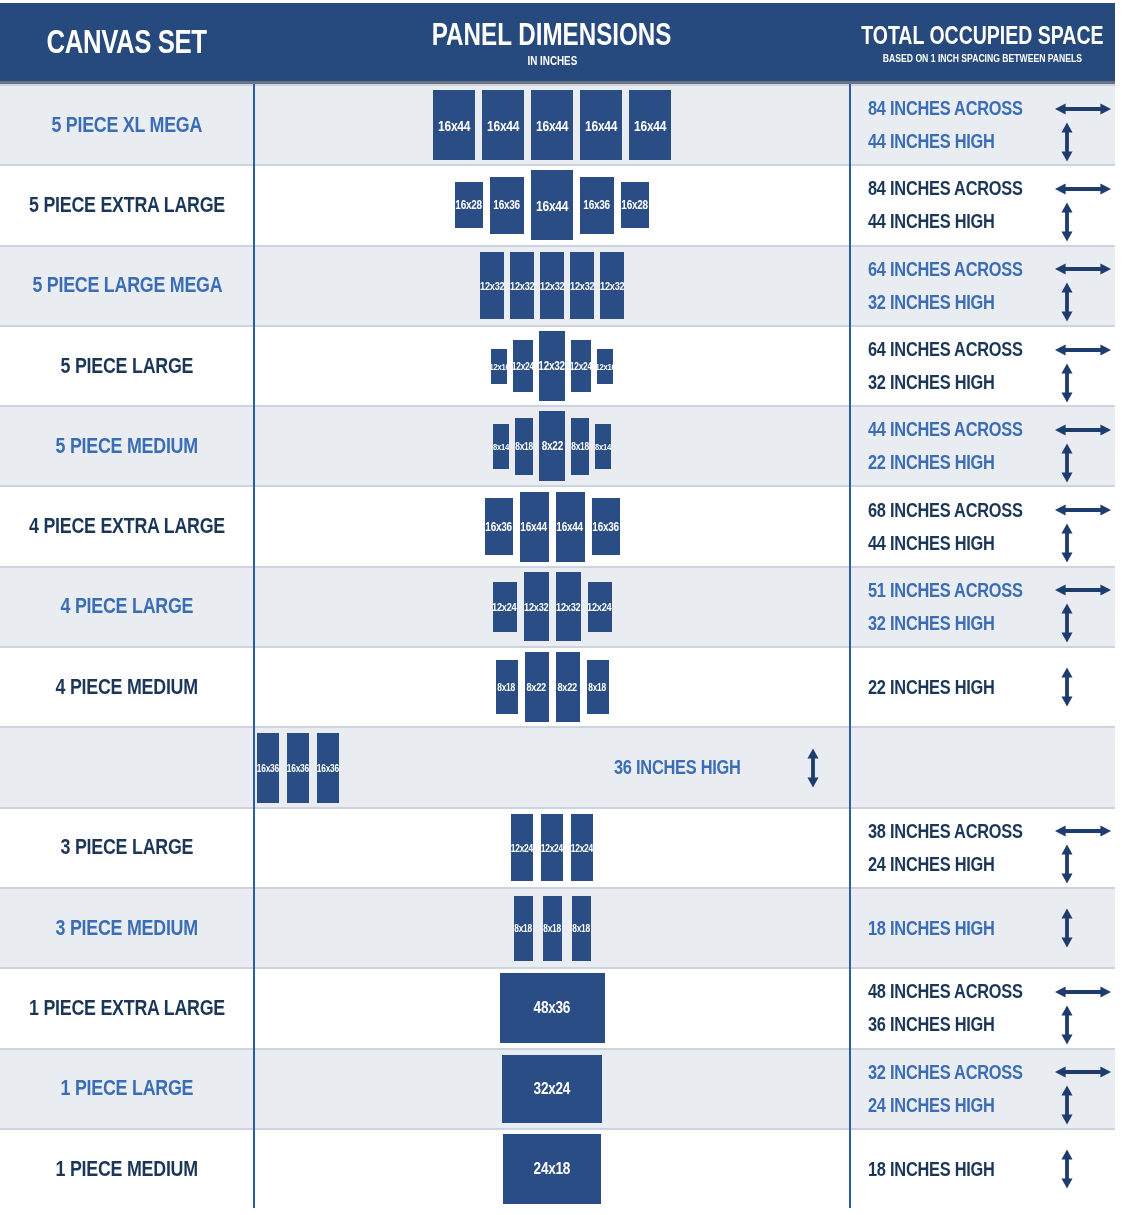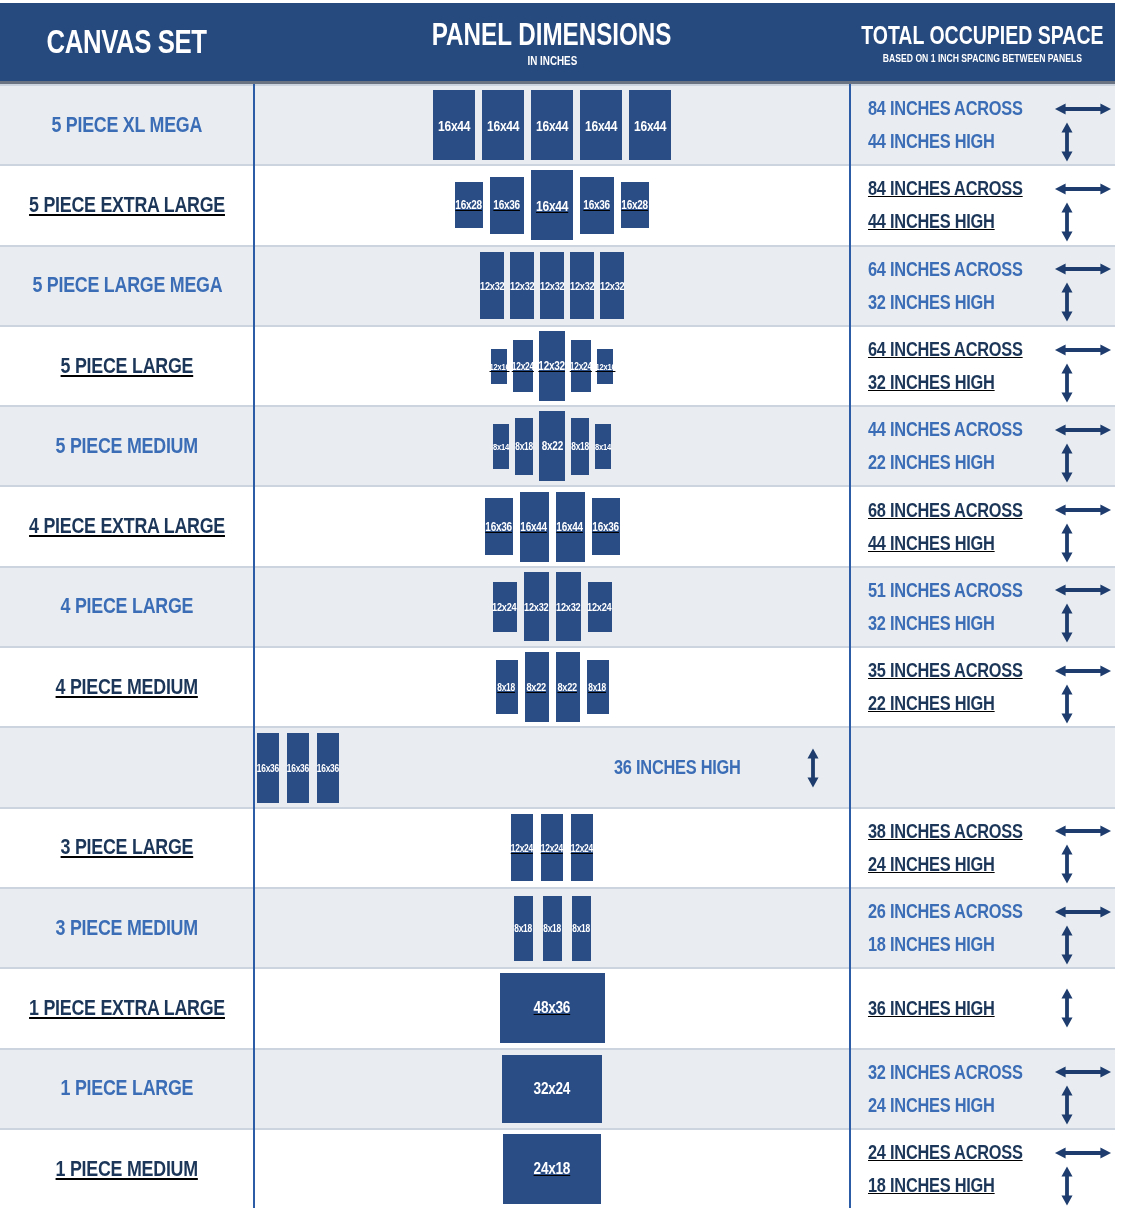--- a/index.html
+++ b/index.html
@@ -23,21 +23,21 @@
 
   
   .rows{position:relative;}
   .vline{position:absolute;top:0;bottom:0;width:2px;background:var(--vline);z-index:5;}
   .v1{left:253px;}
   .v2{left:849px;}
 
   .row{display:flex;height:80.3px;box-sizing:border-box;border-top:2px solid var(--separator);}
   .row:first-child{border-top:none;}
   .row.gray{background:var(--row-alt-bg);}
-  .row.white{background:#ffffff;text-decoration:underline;}
+  .row.white{background:#ffffff;}
 
   .c1{width:254px;display:flex;align-items:center;justify-content:center;}
   .c2{width:596px;display:flex;align-items:center;justify-content:center;}
   .c3{width:265px;display:flex;flex-direction:column;justify-content:center;
       padding-left:18px;padding-right:17px;box-sizing:border-box;}
 
   .row-label{font-size:21.5px;display:inline-block;transform:scaleX(0.83);white-space:nowrap;letter-spacing:-0.3px;}
   .gray .row-label{color:var(--label-light);}
   .white .row-label{color:var(--label-dark);}
 
@@ -378,28 +378,20 @@
             <div class="panel" style="width: 24px; height: 70px;">
               <span style="font-size: 11.5px;">8x22</span>
             </div>
             <div class="panel" style="width: 22px; height: 54px;">
               <span style="font-size: 10.5px;">8x18</span>
             </div>
           </div>
         </div>
         <div class="c3">
           <div class="sp-line">
-            <span class="sp-text">35 INCHES ACROSS</span>
-            <span class="arrbox">
-              <svg width="58" height="14" viewBox="0 0 60 14">
-                <path class="arr" d="M1,7 L12,1.2 L12,5 L48,5 L48,1.2 L59,7 L48,12.8 L48,9 L12,9 L12,12.8 Z"></path>
-              </svg>
-            </span>
-          </div>
-          <div class="sp-line">
             <span class="sp-text">22 INCHES HIGH</span>
             <span class="arrbox">
               <svg width="14" height="40" viewBox="0 0 14 42">
                 <path class="arr" d="M7,0.5 L1.2,11 L5,11 L5,31 L1.2,31 L7,41.5 L12.8,31 L9,31 L9,11 L12.8,11 Z"></path>
               </svg>
             </span>
           </div>
         </div>
       </div>
       <div class="row gray">
@@ -475,28 +467,20 @@
             <div class="panel" style="width: 19px; height: 65px;">
               <span style="font-size: 10.5px;">8x18</span>
             </div>
             <div class="panel" style="width: 19px; height: 65px;">
               <span style="font-size: 10.5px;">8x18</span>
             </div>
           </div>
         </div>
         <div class="c3">
           <div class="sp-line">
-            <span class="sp-text">26 INCHES ACROSS</span>
-            <span class="arrbox">
-              <svg width="58" height="14" viewBox="0 0 60 14">
-                <path class="arr" d="M1,7 L12,1.2 L12,5 L48,5 L48,1.2 L59,7 L48,12.8 L48,9 L12,9 L12,12.8 Z"></path>
-              </svg>
-            </span>
-          </div>
-          <div class="sp-line">
             <span class="sp-text">18 INCHES HIGH</span>
             <span class="arrbox">
               <svg width="14" height="40" viewBox="0 0 14 42">
                 <path class="arr" d="M7,0.5 L1.2,11 L5,11 L5,31 L1.2,31 L7,41.5 L12.8,31 L9,31 L9,11 L12.8,11 Z"></path>
               </svg>
             </span>
           </div>
         </div>
       </div>
       <div class="row white">
@@ -505,20 +489,28 @@
         </div>
         <div class="c2">
           <div class="panels" style="gap: 0px;">
             <div class="panel" style="width: 105px; height: 70px;">
               <span style="font-size: 17px;">48x36</span>
             </div>
           </div>
         </div>
         <div class="c3">
           <div class="sp-line">
+            <span class="sp-text">48 INCHES ACROSS</span>
+            <span class="arrbox">
+              <svg width="58" height="14" viewBox="0 0 60 14">
+                <path class="arr" d="M1,7 L12,1.2 L12,5 L48,5 L48,1.2 L59,7 L48,12.8 L48,9 L12,9 L12,12.8 Z"></path>
+              </svg>
+            </span>
+          </div>
+          <div class="sp-line">
             <span class="sp-text">36 INCHES HIGH</span>
             <span class="arrbox">
               <svg width="14" height="40" viewBox="0 0 14 42">
                 <path class="arr" d="M7,0.5 L1.2,11 L5,11 L5,31 L1.2,31 L7,41.5 L12.8,31 L9,31 L9,11 L12.8,11 Z"></path>
               </svg>
             </span>
           </div>
         </div>
       </div>
       <div class="row gray">
@@ -557,28 +549,20 @@
         </div>
         <div class="c2">
           <div class="panels" style="gap: 0px;">
             <div class="panel" style="width: 98px; height: 70px;">
               <span style="font-size: 17px;">24x18</span>
             </div>
           </div>
         </div>
         <div class="c3">
           <div class="sp-line">
-            <span class="sp-text">24 INCHES ACROSS</span>
-            <span class="arrbox">
-              <svg width="58" height="14" viewBox="0 0 60 14">
-                <path class="arr" d="M1,7 L12,1.2 L12,5 L48,5 L48,1.2 L59,7 L48,12.8 L48,9 L12,9 L12,12.8 Z"></path>
-              </svg>
-            </span>
-          </div>
-          <div class="sp-line">
             <span class="sp-text">18 INCHES HIGH</span>
             <span class="arrbox">
               <svg width="14" height="40" viewBox="0 0 14 42">
                 <path class="arr" d="M7,0.5 L1.2,11 L5,11 L5,31 L1.2,31 L7,41.5 L12.8,31 L9,31 L9,11 L12.8,11 Z"></path>
               </svg>
             </span>
           </div>
         </div>
       </div>
     </div>

